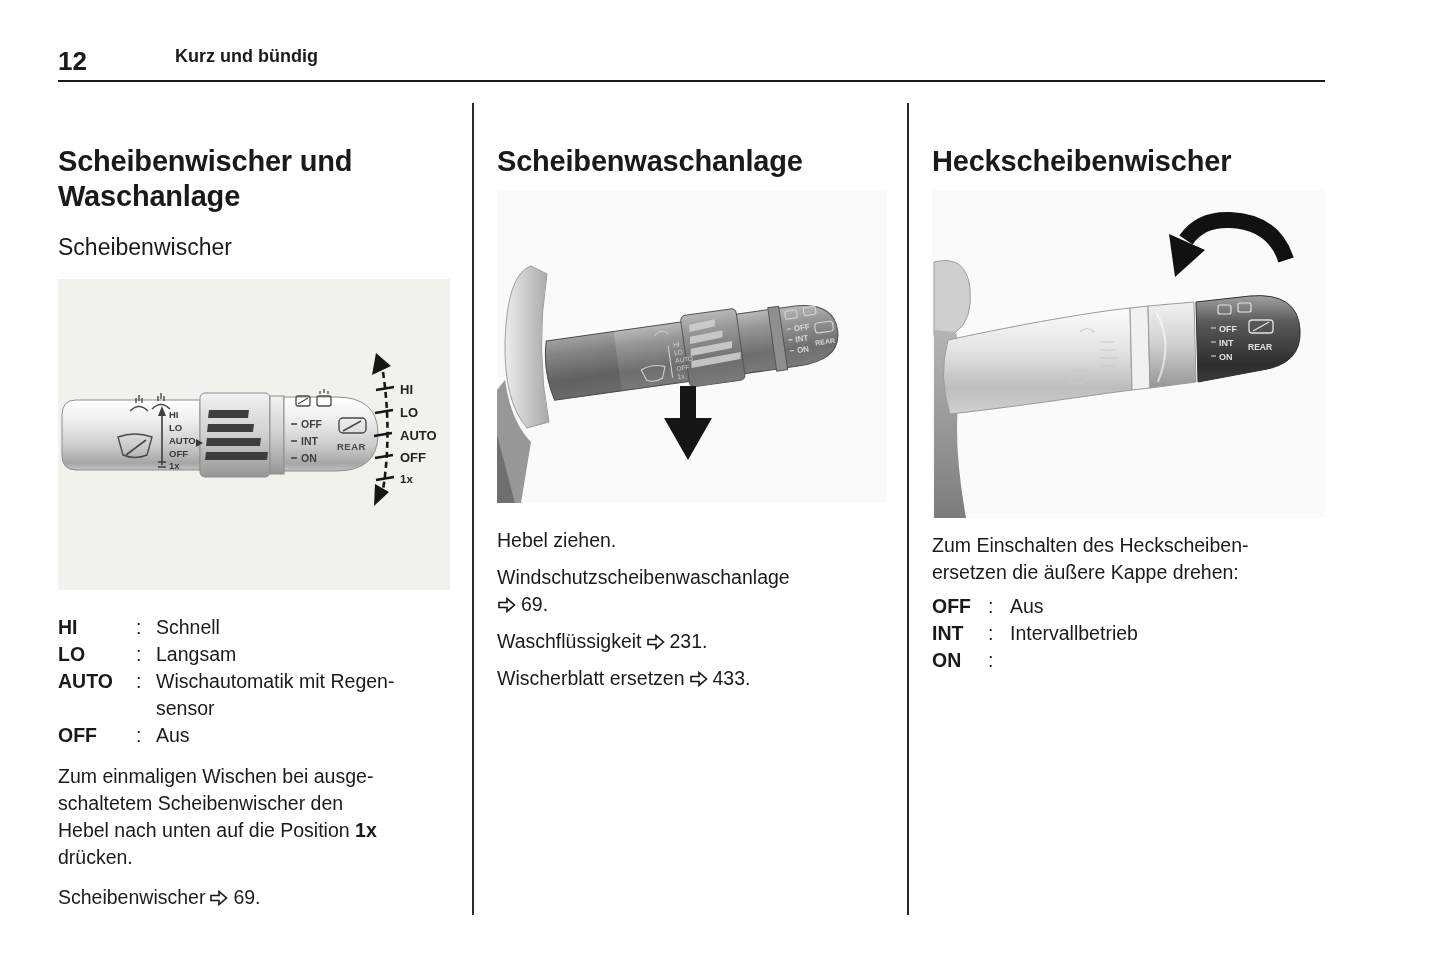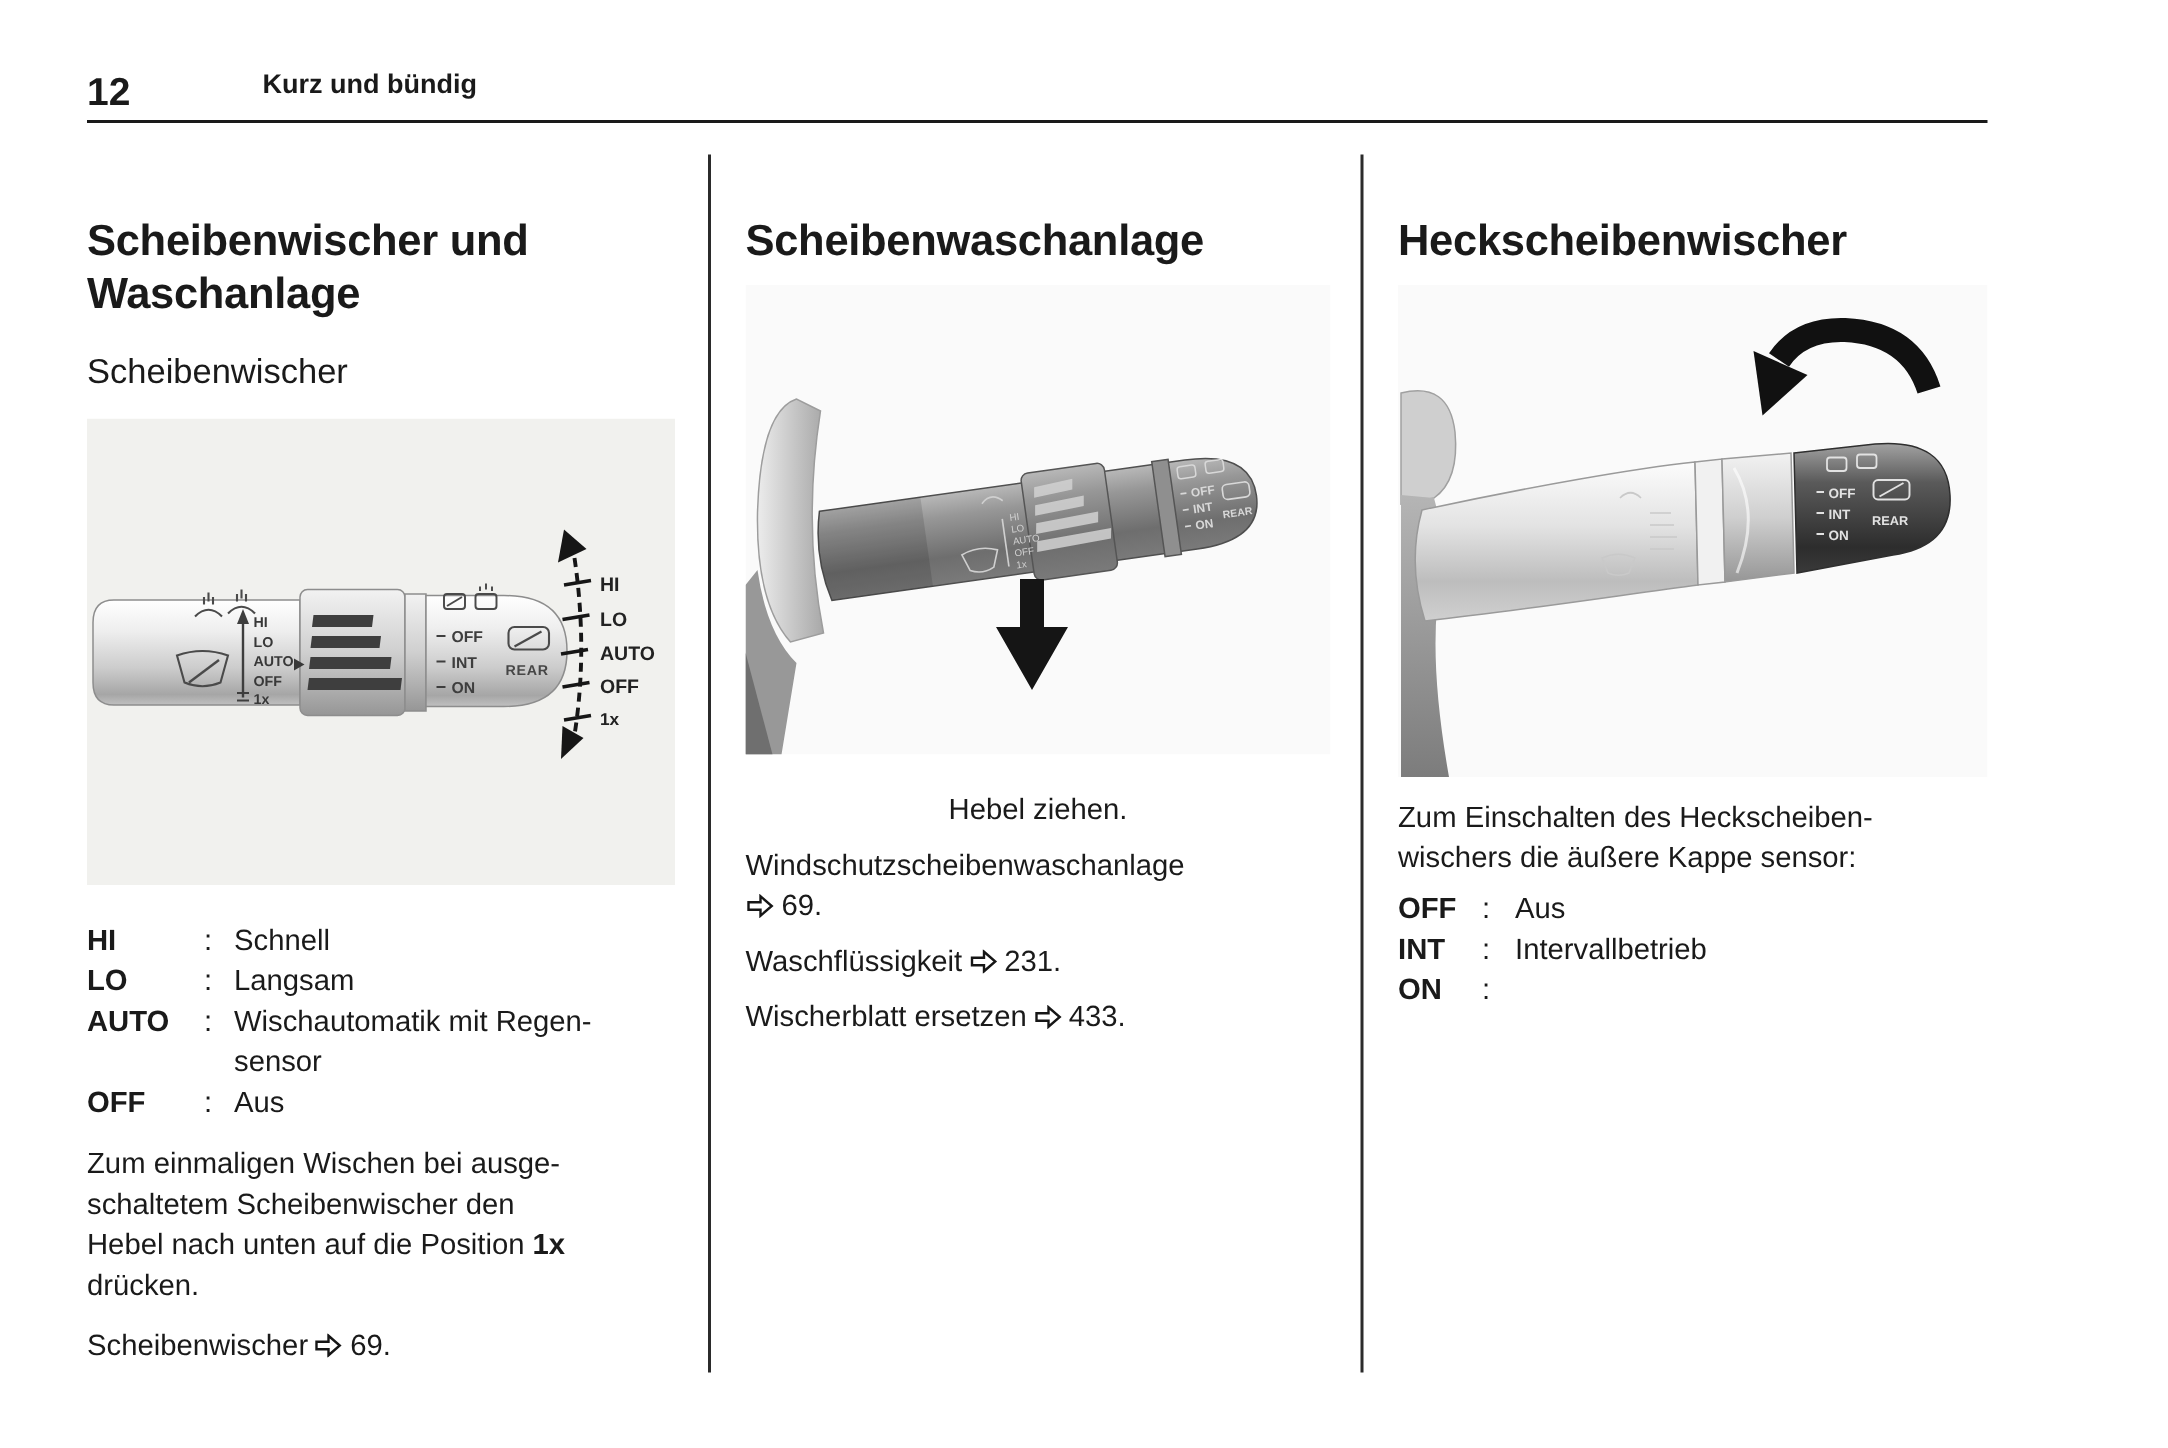--- a/index.html
+++ b/index.html
@@ -28,21 +28,21 @@
   #fig2, #fig3 { margin-top:11px; }
   .defs { display:grid; grid-template-columns:78px 20px 1fr; font-size:19.5px; line-height:27px; }
   #col1 .defs { margin-top:24px; }
   #col3 .defs { grid-template-columns:56px 22px 1fr; margin-top:7px; }
   .defs .t { font-weight:bold; }
   .defs .d { white-space:pre-line; }
   .para { font-size:19.5px; line-height:27px; margin-top:14px; white-space:pre-line; }
   .para b { font-weight:bold; white-space:pre-line; }
   .refline { font-size:19.5px; line-height:27px; margin-top:10px; }
   #col1 .refline { margin-top:13px; }
-  #col2 .first { margin-top:24px;text-align:center; }
+  #col2 .first { margin-top:24px; }
   .ref-icon { display:inline-block; vertical-align:-2px; margin:0 5px 0 4px; }
   svg text { font-family:"Liberation Sans", sans-serif; }
 </style>
 </head>
 <body>
 
 <header>
   <div class="hdr-num">12</div>
   <div class="hdr-title">Kurz und bündig</div>
   <div class="hdr-rule"></div>
@@ -316,21 +316,21 @@
         </g>
       </g>
       <g>
         <path d="M354,70 Q342,32 298,30 Q268,29 254,50" stroke="#111111" stroke-width="16" fill="none"></path>
         <polygon points="243,87 237,44 273,60" fill="#111111"></polygon>
       </g>
     </svg>
   </figure>
 
   <p class="para">Zum Einschalten des Heckscheiben-
-wischers die äußere Kappe sensor:</p>
+ersetzen die äußere Kappe drehen:</p>
 
   <div class="defs">
     <span class="t">OFF</span>
       <span>:</span>
       <span class="d">Aus</span>
     <span class="t">INT</span>
       <span>:</span>
       <span class="d">Intervallbetrieb</span>
     <span class="t">ON</span>
       <span>:</span>

